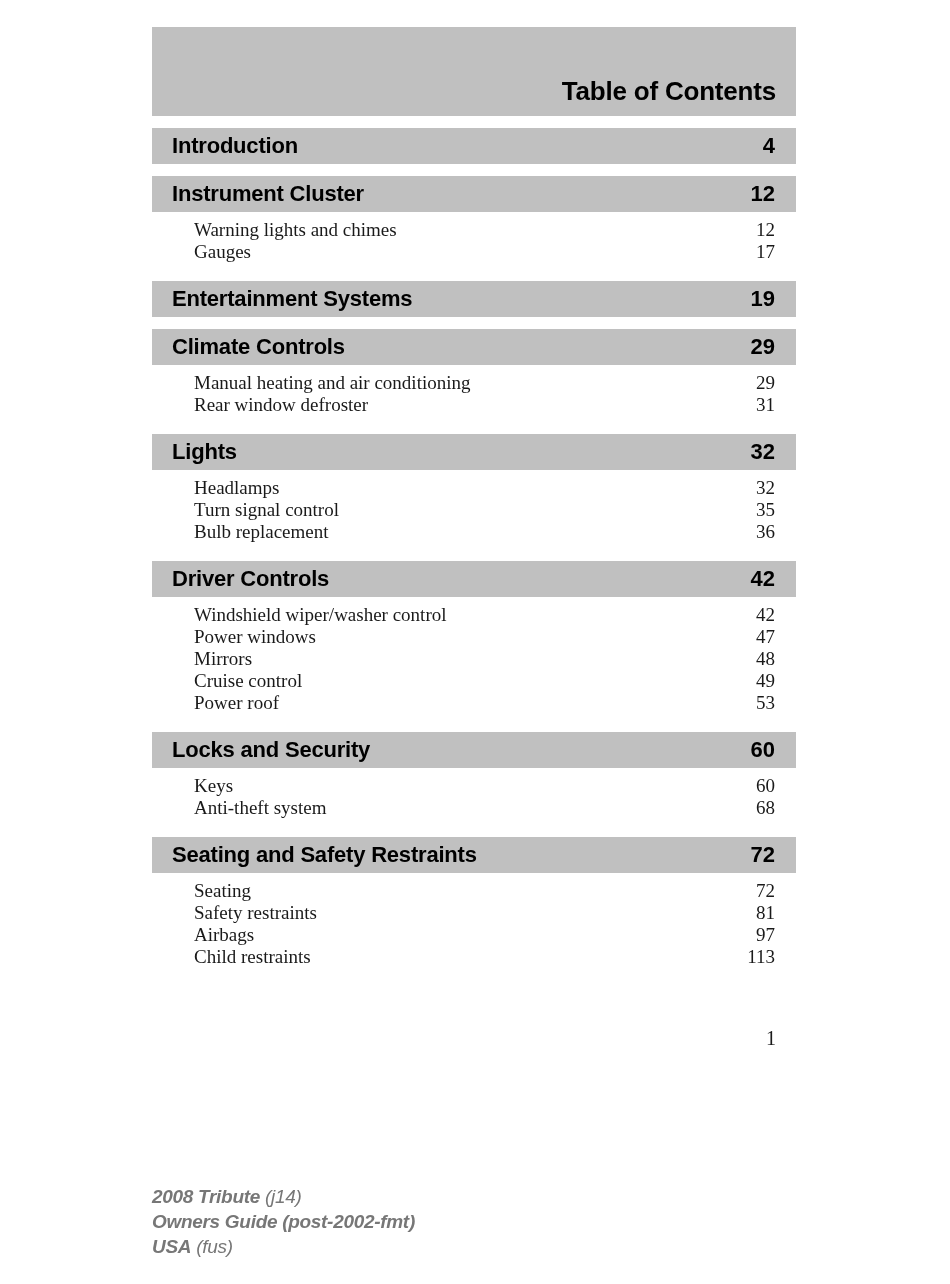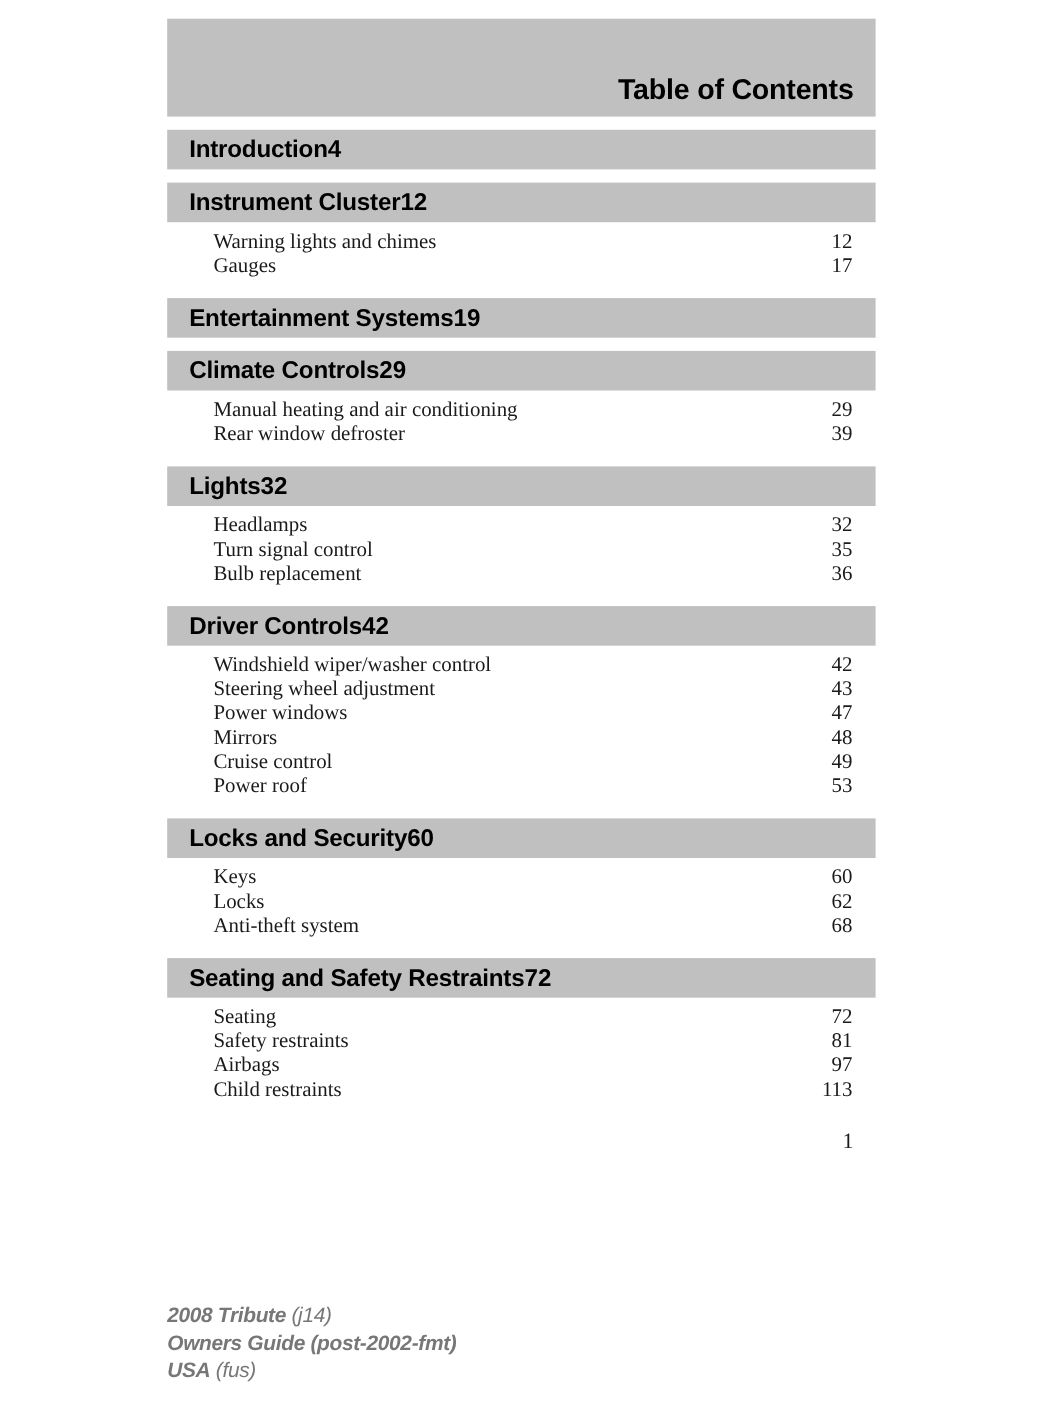--- a/index.html
+++ b/index.html
@@ -22,21 +22,21 @@
     width: 950px;
     height: 1284px;
     background: #ffffff;
     overflow: hidden;
   }
 
   
   .toc {
     position: absolute;
     left: 152px;
-    top: 17px;
+    top: 27px;
     width: 644px;
   }
 
   
   .masthead {
     background: #c0c0c0;
     height: 89px;
     box-sizing: border-box;
     display: flex;
     align-items: flex-end;
@@ -53,20 +53,21 @@
   }
 
   
   .section-band {
     background: #c0c0c0;
     height: 36px;
     margin-top: 12px;
     box-sizing: border-box;
     display: flex;
     align-items: center;
+    justify-content: space-between;
     padding: 0 21px 0 20px;
   }
   .section-title {
     font-family: "Liberation Sans", sans-serif;
     font-weight: bold;
     font-size: 22px;
     line-height: 24px;
     color: #000000;
     letter-spacing: -0.2px;
   }
@@ -170,21 +171,21 @@
           <span class="section-title">Climate Controls</span>
           <span class="section-page">29</span>
         </div>
         <div class="sub-list">
           <div class="sub-row">
             <span class="sub-title">Manual heating and air conditioning</span>
             <span class="sub-page">29</span>
           </div>
           <div class="sub-row">
             <span class="sub-title">Rear window defroster</span>
-            <span class="sub-page">39</span>
+            <span class="sub-page">31</span>
           </div>
         </div>
         <div class="section-band">
           <span class="section-title">Lights</span>
           <span class="section-page">32</span>
         </div>
         <div class="sub-list">
           <div class="sub-row">
             <span class="sub-title">Headlamps</span>
             <span class="sub-page">32</span>
@@ -201,24 +202,20 @@
         <div class="section-band">
           <span class="section-title">Driver Controls</span>
           <span class="section-page">42</span>
         </div>
         <div class="sub-list">
           <div class="sub-row">
             <span class="sub-title">Windshield wiper/washer control</span>
             <span class="sub-page">42</span>
           </div>
           <div class="sub-row">
-            <span class="sub-title">Steering wheel adjustment</span>
-            <span class="sub-page">43</span>
-          </div>
-          <div class="sub-row">
             <span class="sub-title">Power windows</span>
             <span class="sub-page">47</span>
           </div>
           <div class="sub-row">
             <span class="sub-title">Mirrors</span>
             <span class="sub-page">48</span>
           </div>
           <div class="sub-row">
             <span class="sub-title">Cruise control</span>
             <span class="sub-page">49</span>
@@ -229,24 +226,20 @@
           </div>
         </div>
         <div class="section-band">
           <span class="section-title">Locks and Security</span>
           <span class="section-page">60</span>
         </div>
         <div class="sub-list">
           <div class="sub-row">
             <span class="sub-title">Keys</span>
             <span class="sub-page">60</span>
-          </div>
-          <div class="sub-row">
-            <span class="sub-title">Locks</span>
-            <span class="sub-page">62</span>
           </div>
           <div class="sub-row">
             <span class="sub-title">Anti-theft system</span>
             <span class="sub-page">68</span>
           </div>
         </div>
         <div class="section-band">
           <span class="section-title">Seating and Safety Restraints</span>
           <span class="section-page">72</span>
         </div>

